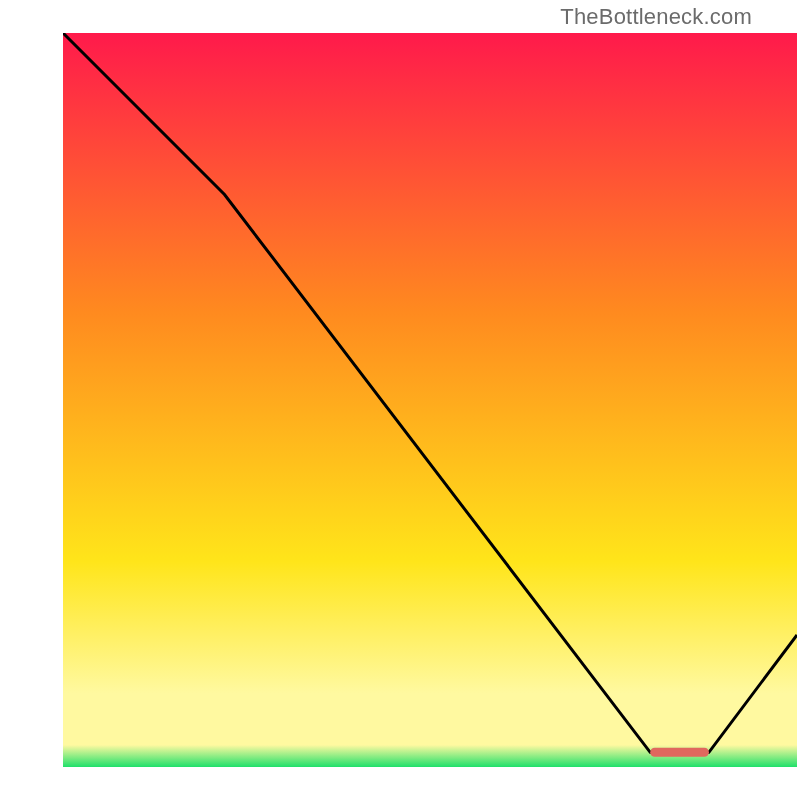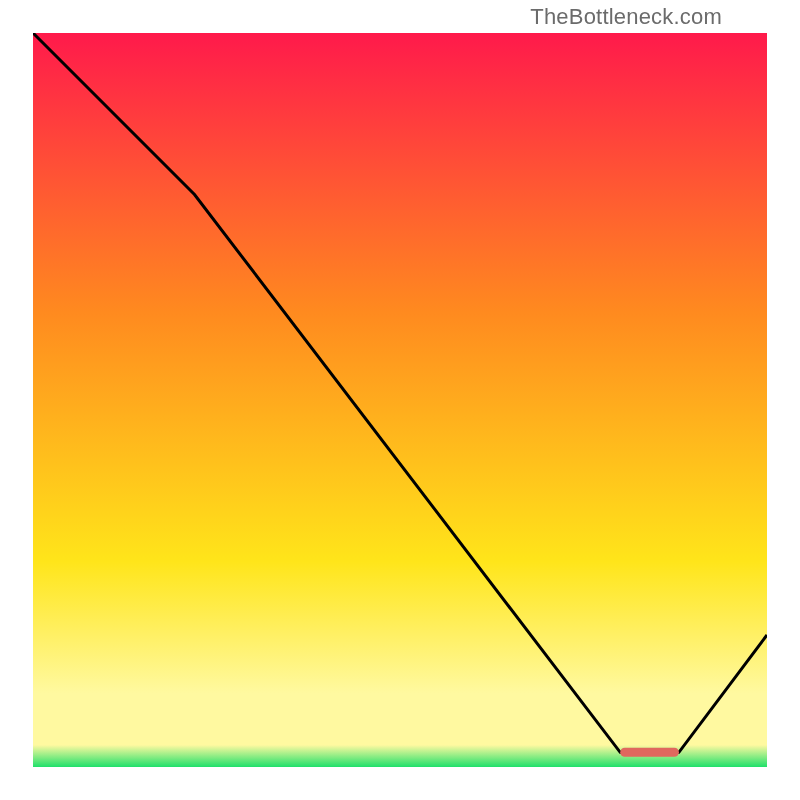--- a/index.html
+++ b/index.html
@@ -8,20 +8,21 @@
     width: 800px;
     height: 800px;
     background: #ffffff;
     font-family: Arial, Helvetica, sans-serif;
     overflow: hidden;
   }
   .stage {
     position: relative;
     width: 736px;
     height: 800px;
+    margin-left: 30px;
   }
   .watermark {
     position: absolute;
     top: 4px;
     right: 14px;
     color: #6b6b6b;
     font-size: 22px;
     font-weight: 400;
     letter-spacing: 0.2px;
   }

